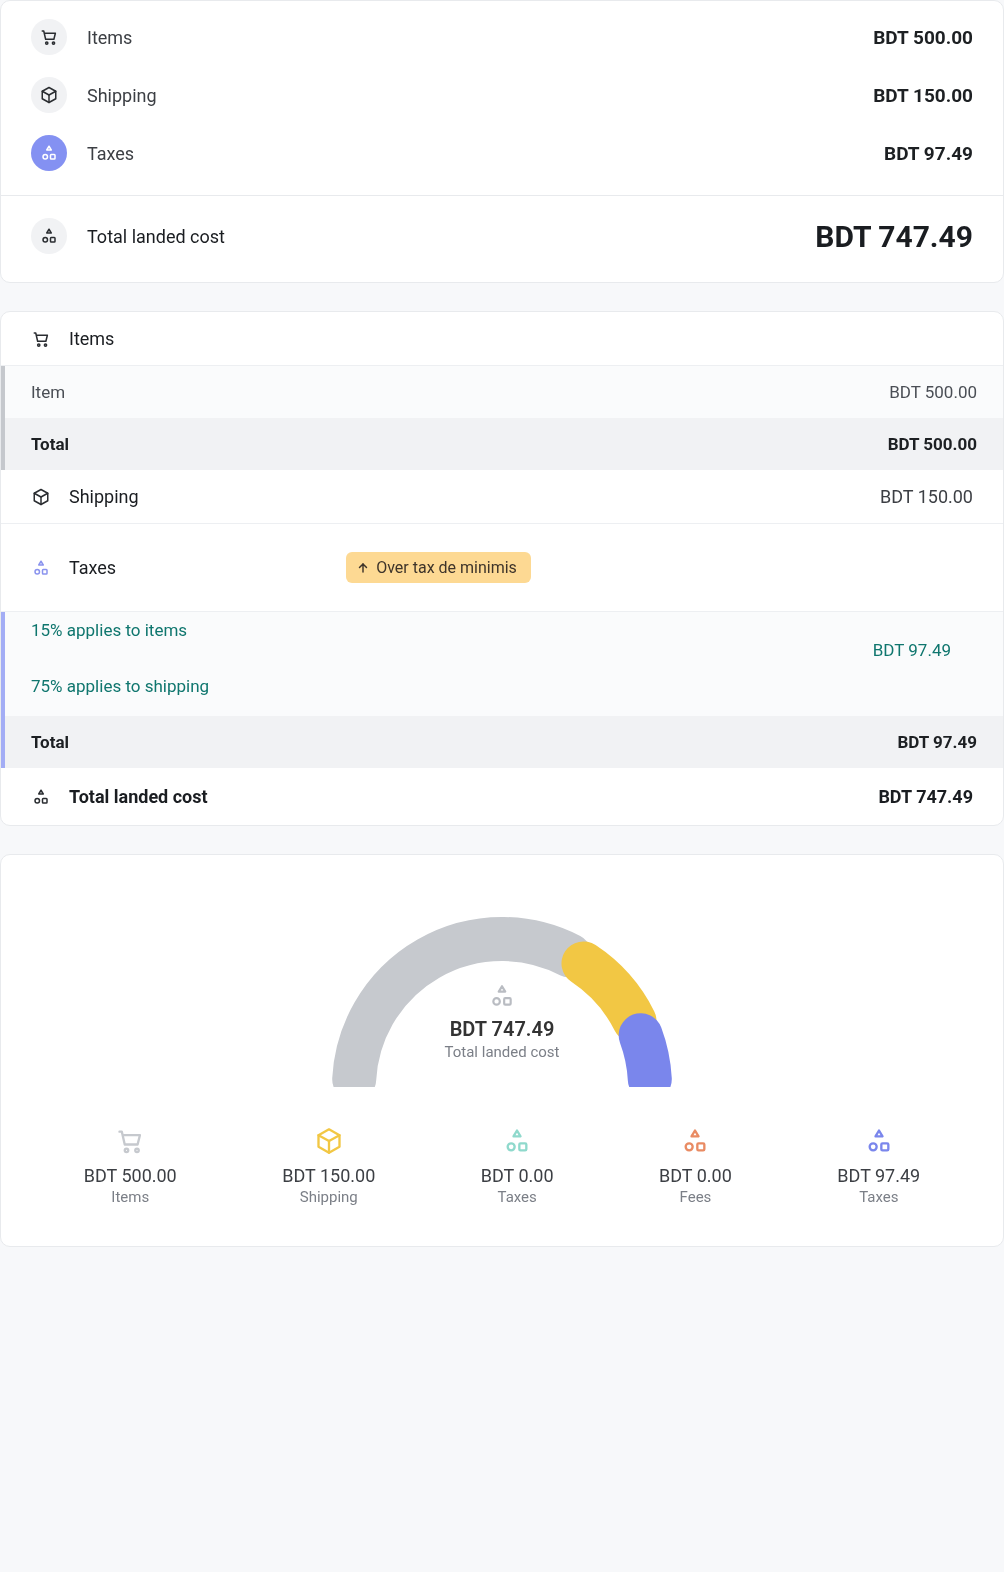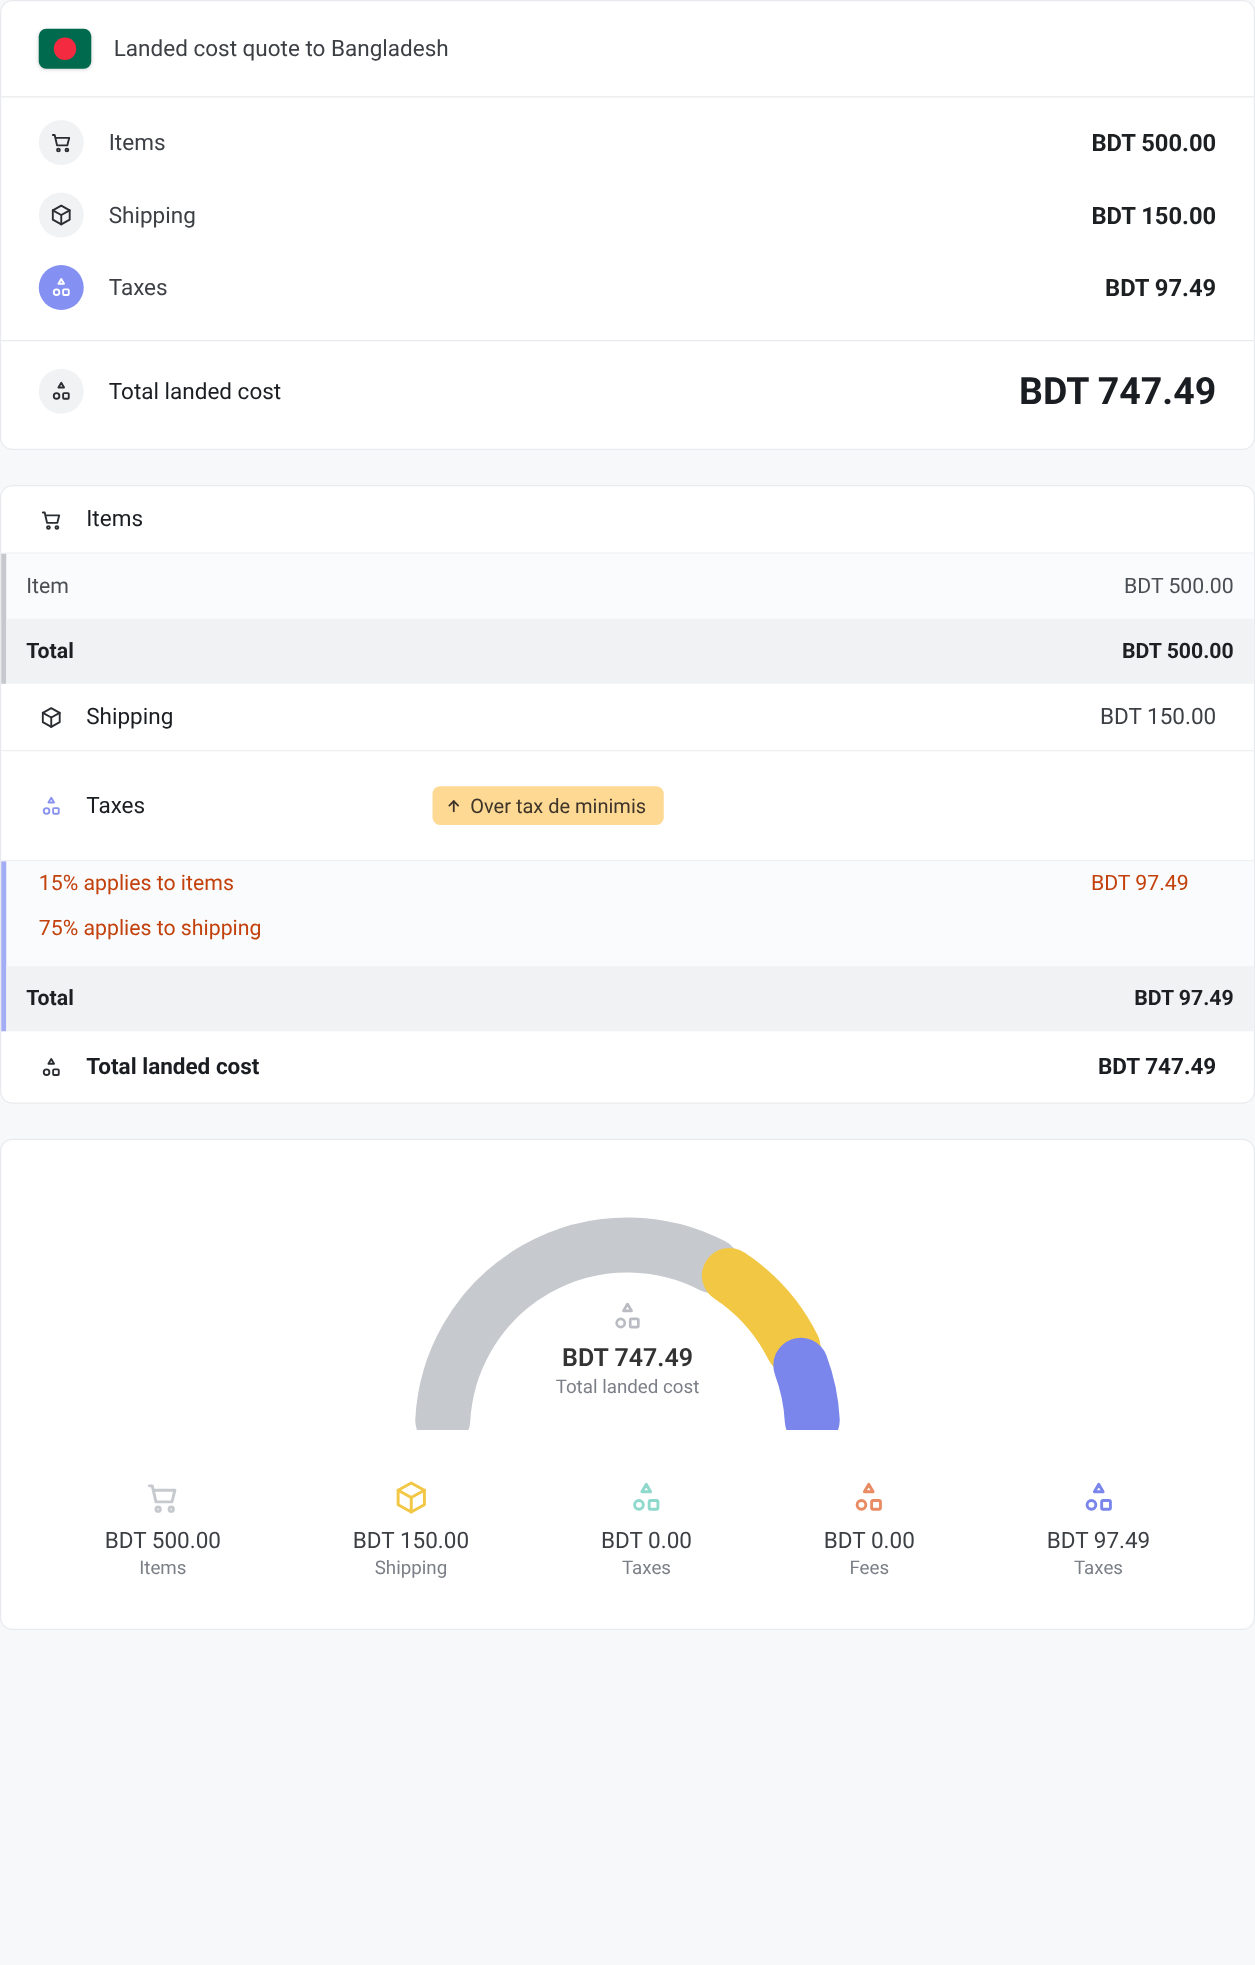--- a/index.html
+++ b/index.html
@@ -107,31 +107,31 @@
     }
     .ico { width:20px; height:20px; display:inline-flex; align-items:center; justify-content:center; }
     .sub-block {
       border-left: 4px solid #c5c8cd;
       background: #fafbfc;
     }
     .sub-block.purple { border-left-color: #a3adf5; }
     .sub-row {
       display:flex;
       align-items:center;
-      padding: 16px 16px;
+      padding: 16px 26px;
       font-size: 17px;
       color:#4a4e55;
     }
     .sub-row .val { margin-left:auto; }
     .sub-row.total-row {
       background:#f1f2f4;
       font-weight:700;
       color:#1d2023;
     }
-    .sub-text-lines div { padding: 8px 26px 8px; color:#c2410c; font-size:17px; }
+    .sub-text-lines div { padding: 8px 26px 8px; color:#0f766e; font-size:17px;flex-direction:column; }
     .sub-text-lines { padding-bottom: 12px; }
     .badge-warn {
       background:#fdd993;
       color:#3e342a;
       border-radius:6px;
       padding: 6px 14px 6px 10px;
       font-size:16px;
       display:inline-flex;
       align-items:center;
       gap:6px;
@@ -169,24 +169,20 @@
       margin-top: 20px;
     }
     .legend-item .amt { font-size:18px; color:#3c3f44; margin-top:10px; }
     .legend-item .lbl { font-size:15px; color:#7b7f87; margin-top:2px; }
     .legend-icon { width:28px; height:28px; margin:0 auto; }
   </style>
 </head>
 <body>
 
 <div class="card">
-  <div class="summary-header">
-    <div class="flag"></div>
-    <div class="summary-title">Landed cost quote to Bangladesh</div>
-  </div>
   <div class="summary-rows">
 
     <div class="summary-row">
       <div class="icon-circle">
         <svg viewBox="0 0 24 24" width="18" height="18" fill="none" stroke="#2a2d31" stroke-width="2" stroke-linecap="round" stroke-linejoin="round">
             <circle cx="9" cy="20" r="1.5"></circle>
             <circle cx="18" cy="20" r="1.5"></circle>
             <path d="M3 4h2l2.5 11h11l2-8H7"></path>
           </svg>
       </div>

